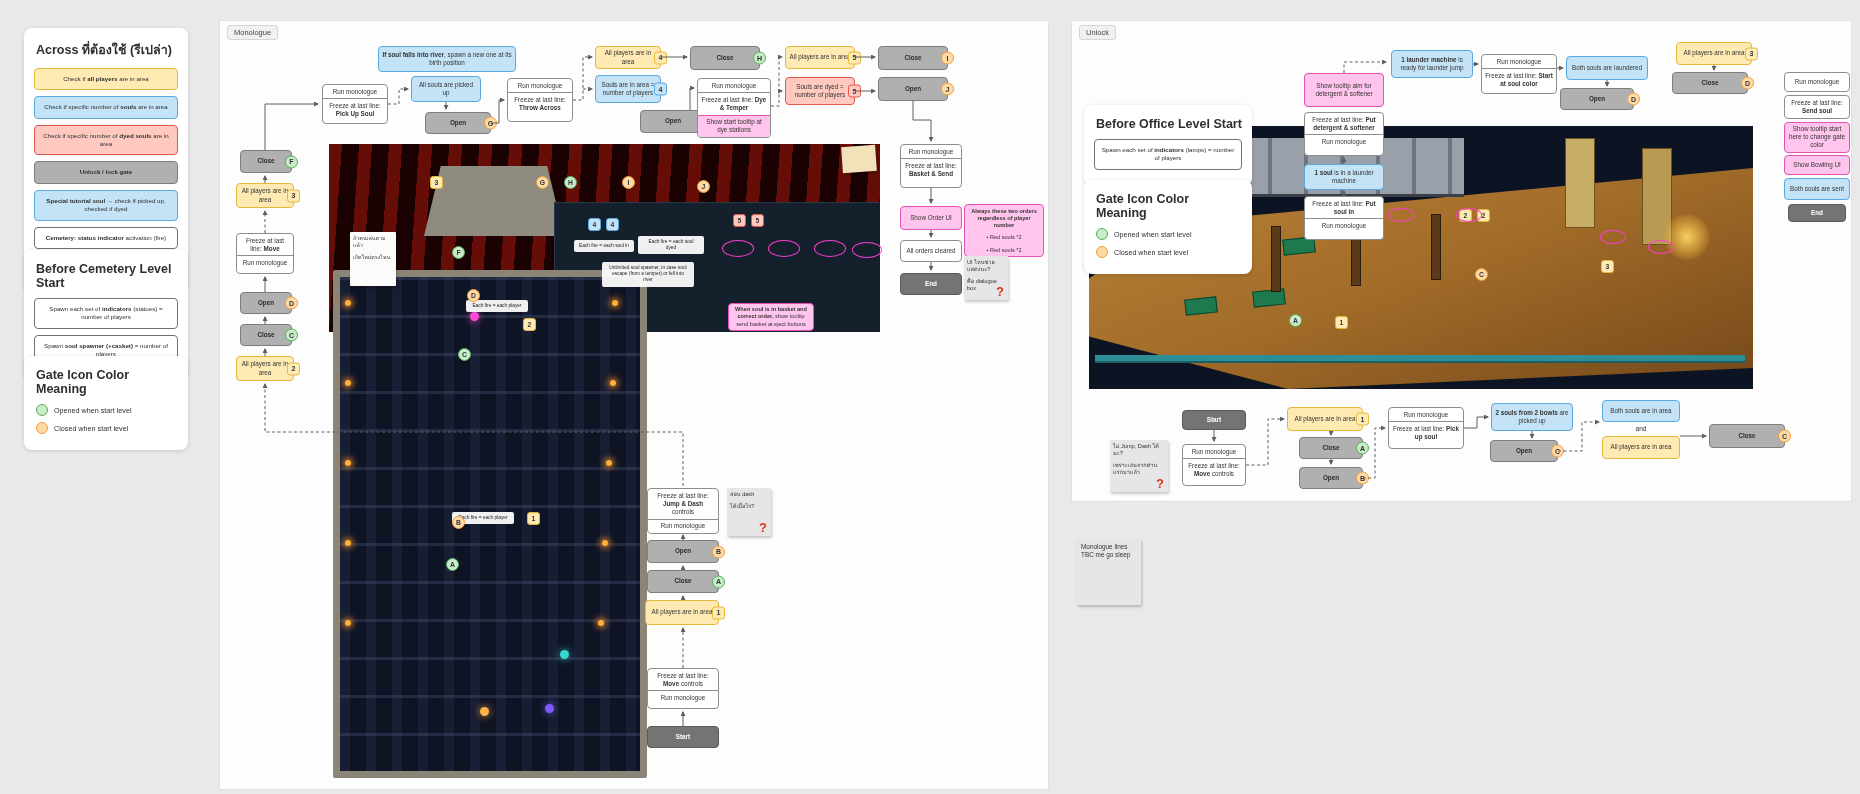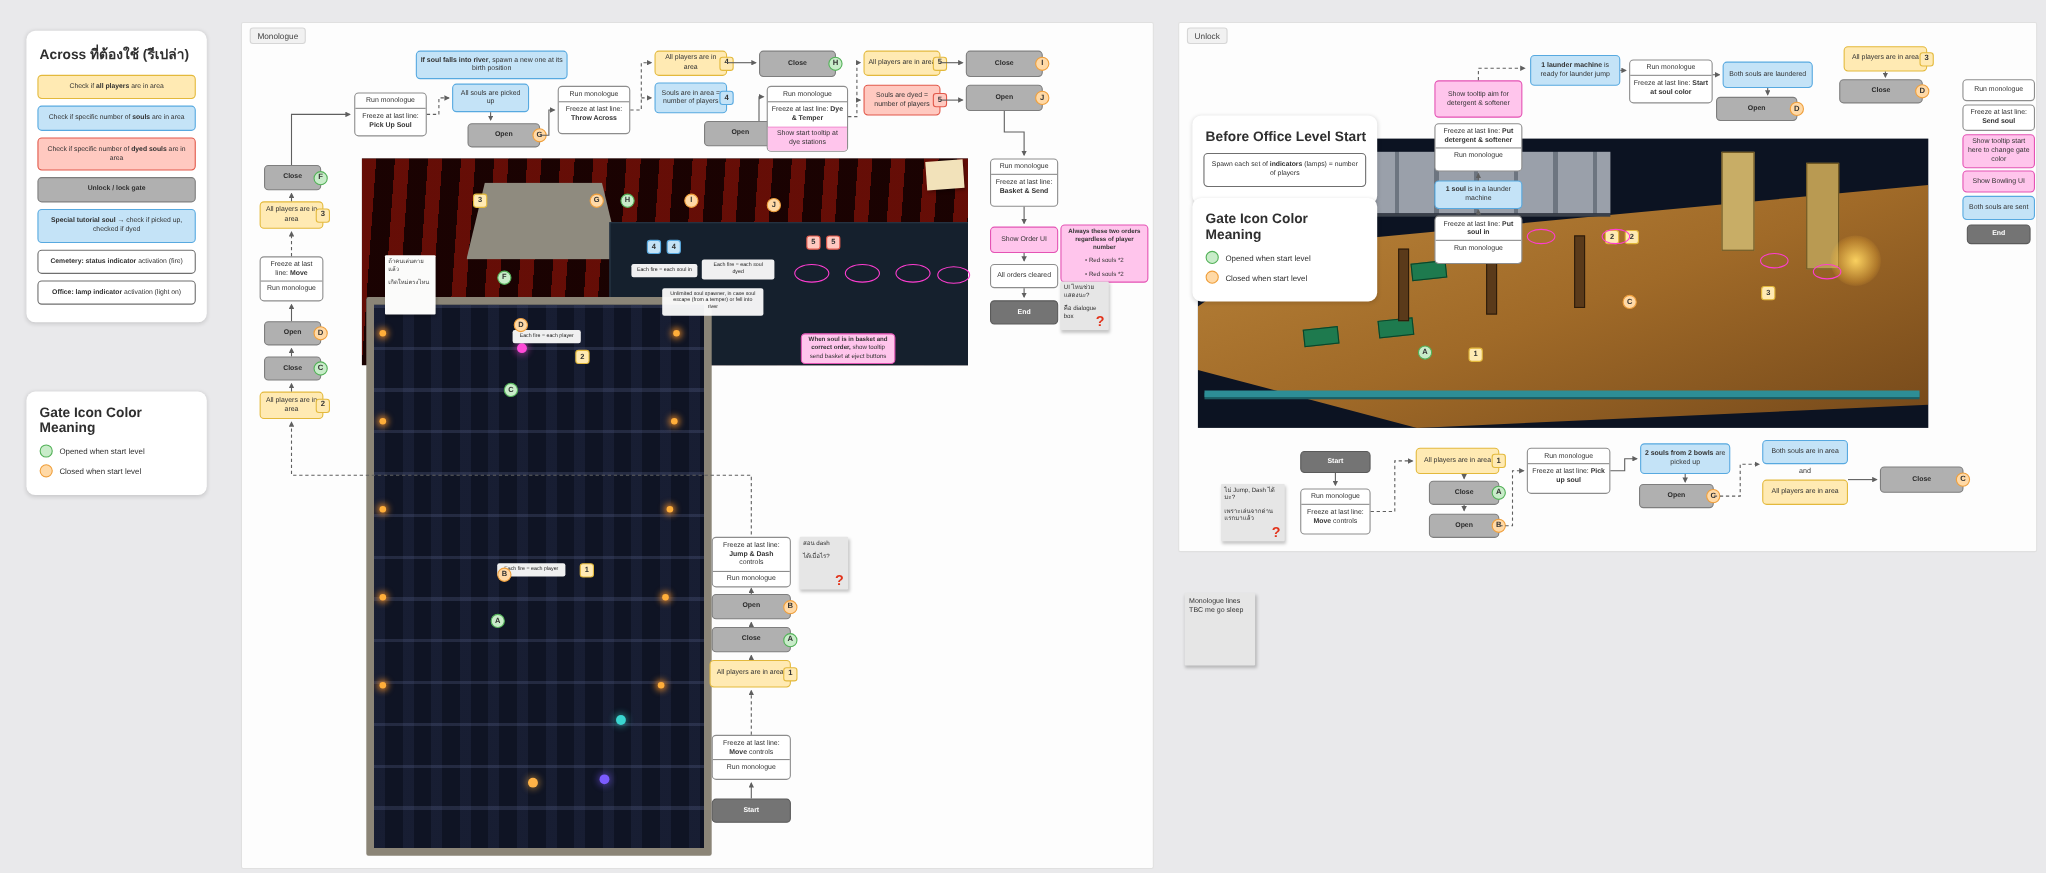--- a/index.html
+++ b/index.html
@@ -102,20 +102,27 @@
   <div class="card" style="left:24px;top:28px;width:164px;">
     <h3>Across ที่ต้องใช้ (รีเปล่า)</h3>
     <div id="system-items">
         <div class="legend-item li-yellow">Check if <b>all players</b> are in area</div>
         <div class="legend-item li-blue">Check if specific number of <b>souls</b> are in area</div>
         <div class="legend-item li-red">Check if specific number of <b>dyed souls</b> are in area</div>
         <div class="legend-item li-gray"><b>Unlock / lock gate</b></div>
         <div class="legend-item li-blue"><b>Special tutorial soul</b> → check if picked up, checked if dyed</div>
         <div class="legend-item li-white"><b>Cemetery: status indicator</b> activation (fire)</div>
         <div class="legend-item li-white"><b>Office: lamp indicator</b> activation (light on)</div>
+      </div>
+  </div>
+  <div class="card" style="left:24px;top:250px;width:164px;">
+    <h3>Before Cemetery Level Start</h3>
+    <div id="before-cem-items">
+        <div class="legend-item li-white">Spawn each set of <b>indicators</b> (statues) = number of players</div>
+        <div class="legend-item li-white">Spawn <b>soul spawner (+casket)</b> = number of players</div>
       </div>
   </div>
   <div class="card" style="left:24px;top:356px;width:164px;">
     <h3>Gate Icon Color Meaning</h3>
     <div id="gate-items">
         <div class="gate-row">
           <span class="gdot green"></span>
           <span>Opened when start level</span>
         </div>
         <div class="gate-row">

